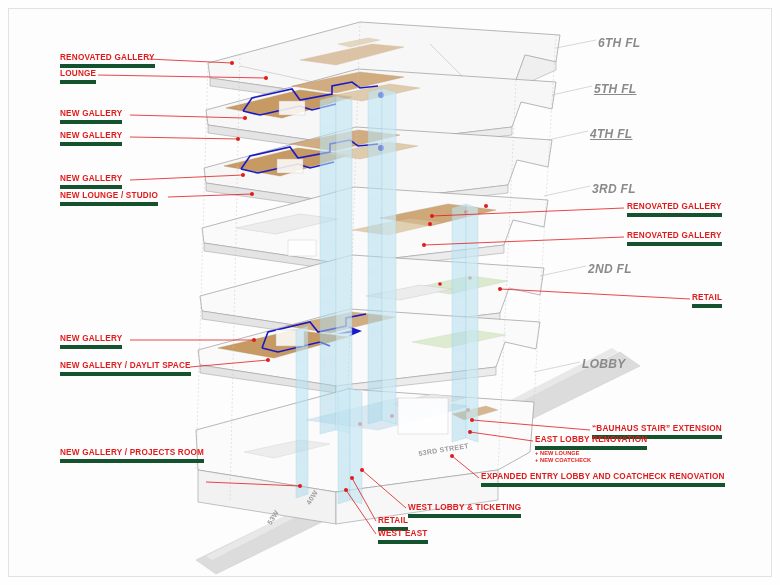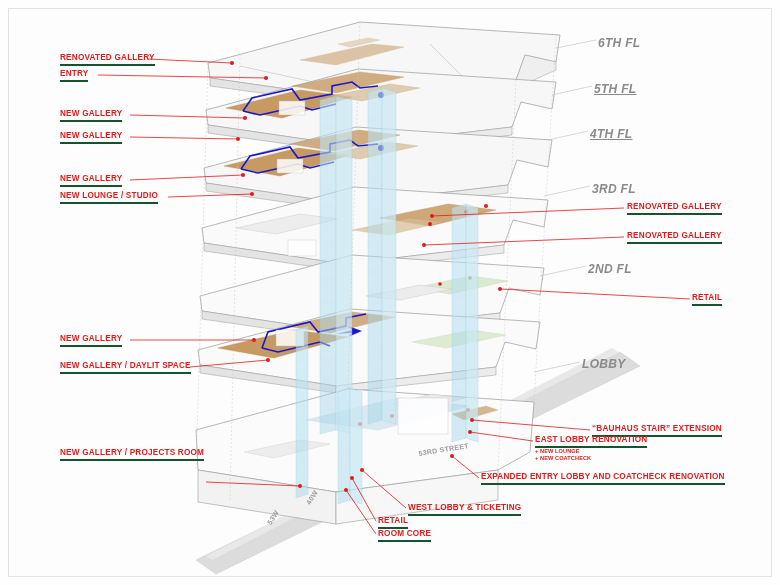--- a/index.html
+++ b/index.html
@@ -43,21 +43,21 @@
     position: absolute;
     font-size: 8.2px;
     font-weight: bold;
     color: #e01b1b;
     letter-spacing: 0.2px;
     white-space: nowrap;
     line-height: 10px;
   }
   .lbl .under {
     display: inline-block;
-    border-bottom: 2px solid #14532d;
+    border-bottom: 4px solid #14532d;
     padding-bottom: 1px;
   }
   .sub {
     display: block;
     font-size: 5.6px;
     font-weight: bold;
     color: #e01b1b;
     letter-spacing: 0.1px;
     line-height: 7px;
     border: 0;
@@ -285,21 +285,21 @@
     <div class="floor" style="left:590px;top:127px;text-decoration:underline;">4TH FL</div>
     <div class="floor" style="left:592px;top:182px;">3RD FL</div>
     <div class="floor" style="left:588px;top:262px;">2ND FL</div>
     <div class="floor" style="left:582px;top:357px;">LOBBY</div>
 
     <div class="street" style="left:418px;top:450px;transform:rotate(-9deg);transform-origin:left top;">53RD STREET</div>
     <div class="street" style="left:266px;top:522px;transform:rotate(-58deg);transform-origin:left top;">53W</div>
     <div class="street" style="left:305px;top:502px;transform:rotate(-58deg);transform-origin:left top;">40W</div>
 
     <div class="lbl" style="left:60px;top:53px;"><span class="under">RENOVATED GALLERY</span></div>
-    <div class="lbl" style="left:60px;top:69px;"><span class="under">ENTRY</span></div>
+    <div class="lbl" style="left:60px;top:69px;"><span class="under">LOUNGE</span></div>
     <div class="lbl" style="left:60px;top:109px;"><span class="under">NEW GALLERY</span></div>
     <div class="lbl" style="left:60px;top:131px;"><span class="under">NEW GALLERY</span></div>
     <div class="lbl" style="left:60px;top:174px;"><span class="under">NEW GALLERY</span></div>
     <div class="lbl" style="left:60px;top:191px;"><span class="under">NEW LOUNGE / STUDIO</span></div>
     <div class="lbl" style="left:60px;top:334px;"><span class="under">NEW GALLERY</span></div>
     <div class="lbl" style="left:60px;top:361px;"><span class="under">NEW GALLERY / DAYLIT SPACE</span></div>
     <div class="lbl" style="left:60px;top:448px;"><span class="under">NEW GALLERY  / PROJECTS ROOM</span></div>
 
     <div class="lbl r-lbl" style="left:627px;top:202px;"><span class="under">RENOVATED GALLERY</span></div>
     <div class="lbl r-lbl" style="left:627px;top:231px;"><span class="under">RENOVATED GALLERY</span></div>
@@ -307,16 +307,16 @@
     <div class="lbl r-lbl" style="left:592px;top:424px;"><span class="under">“BAUHAUS STAIR” EXTENSION</span></div>
     <div class="lbl r-lbl" style="left:481px;top:472px;"><span class="under">EXPANDED ENTRY LOBBY AND COATCHECK RENOVATION</span></div>
     <div class="lbl r-lbl" style="left:535px;top:435px;">
       <span class="under">EAST LOBBY RENOVATION</span>
       <span class="sub">+ NEW LOUNGE</span>
       <span class="sub">+ NEW COATCHECK</span>
     </div>
 
     <div class="lbl" style="left:408px;top:503px;"><span class="under">WEST LOBBY &amp; TICKETING</span></div>
     <div class="lbl" style="left:378px;top:516px;"><span class="under">RETAIL</span></div>
-    <div class="lbl" style="left:378px;top:529px;"><span class="under">ROOM CORE</span></div>
+    <div class="lbl" style="left:378px;top:529px;"><span class="under">WEST EAST</span></div>
 
   </div>
 </div>
 
 </body></html>

